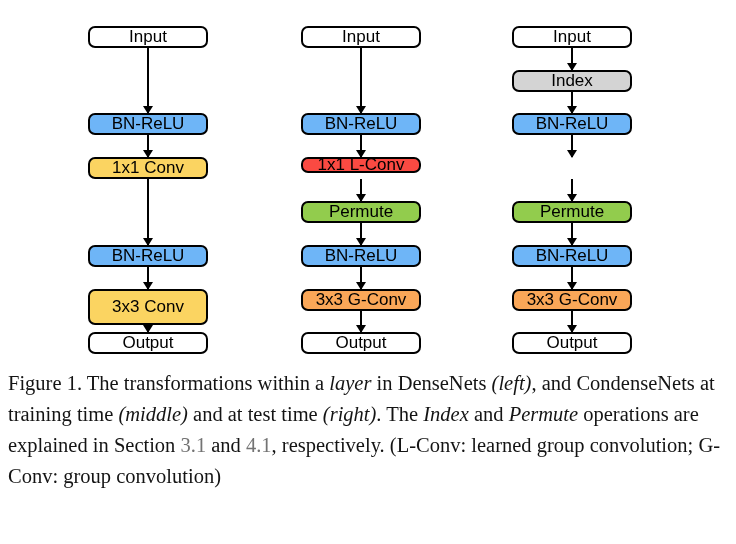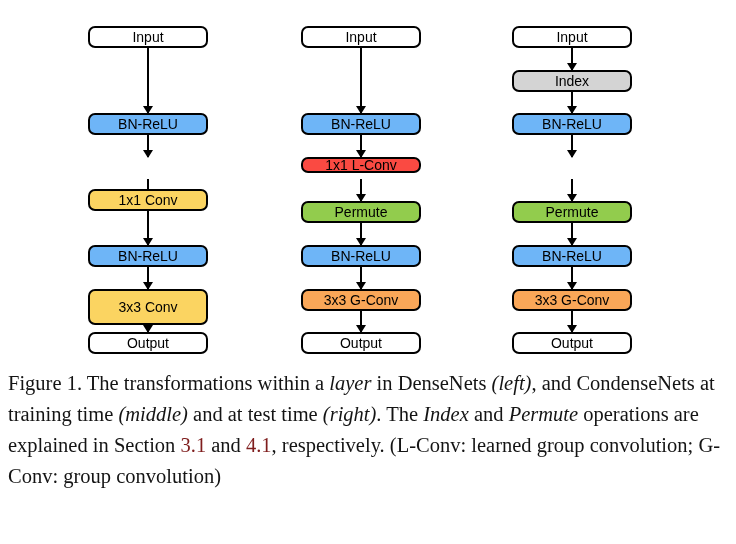--- a/index.html
+++ b/index.html
@@ -30,21 +30,21 @@
 
   .node {
     position: absolute;
     box-sizing: border-box;
     border: 2px solid #000000;
     border-radius: 7px;
     display: flex;
     align-items: center;
     justify-content: center;
     font-family: "Liberation Sans", sans-serif;
-    font-size: 14px;
+    font-size: 17px;
     color: #000000;
     letter-spacing: 0px;
     white-space: nowrap;
     z-index: 2;
     background: #ffffff;
   }
 
   .edge {
     position: absolute;
     width: 2px;
@@ -68,35 +68,35 @@
     left: 8px;
     top: 368px;
     width: 720px;
     font-family: "Liberation Serif", serif;
     font-size: 20.5px;
     line-height: 31px;
     color: #141414;
     text-align: left;
   }
   #caption i { }
-  .ref { color: #7f1d1d; }
+  .ref { color: #737373; }
 </style>
 </head>
 <body>
 
 <div id="figure-area">
     <div class="column" style="left: 68px;">
       <div class="edge" style="left: 79px; top: 48px; height: 65px;"></div>
       <div class="edge" style="left: 79px; top: 135px; height: 22px;"></div>
       <div class="edge" style="left: 79px; top: 179px; height: 66px;"></div>
       <div class="edge" style="left: 79px; top: 267px; height: 22px;"></div>
       <div class="edge" style="left: 79px; top: 311px; height: 21px;"></div>
       <div class="node" style="left: 20px; top: 26px; width: 120px; height: 22px; background: rgb(255, 255, 255);">Input</div>
       <div class="node" style="left: 20px; top: 113px; width: 120px; height: 22px; background: rgb(110, 181, 247);">BN-ReLU</div>
-      <div class="node" style="left: 20px; top: 157px; width: 120px; height: 22px; background: rgb(251, 212, 97); margin-top: 32px;">1x1 Conv</div>
+      <div class="node" style="left: 20px; top: 157px; width: 120px; height: 22px; background: rgb(251, 212, 97);">1x1 Conv</div>
       <div class="node" style="left: 20px; top: 245px; width: 120px; height: 22px; background: rgb(110, 181, 247);">BN-ReLU</div>
       <div class="node" style="left: 20px; top: 289px; width: 120px; height: 36px; background: rgb(251, 212, 97);">3x3 Conv</div>
       <div class="node" style="left: 20px; top: 332px; width: 120px; height: 22px; background: rgb(255, 255, 255);">Output</div>
     </div>
     <div class="column" style="left: 281px;">
       <div class="edge" style="left: 79px; top: 48px; height: 65px;"></div>
       <div class="edge" style="left: 79px; top: 135px; height: 22px;"></div>
       <div class="edge" style="left: 79px; top: 179px; height: 22px;"></div>
       <div class="edge" style="left: 79px; top: 223px; height: 22px;"></div>
       <div class="edge" style="left: 79px; top: 267px; height: 22px;"></div>

